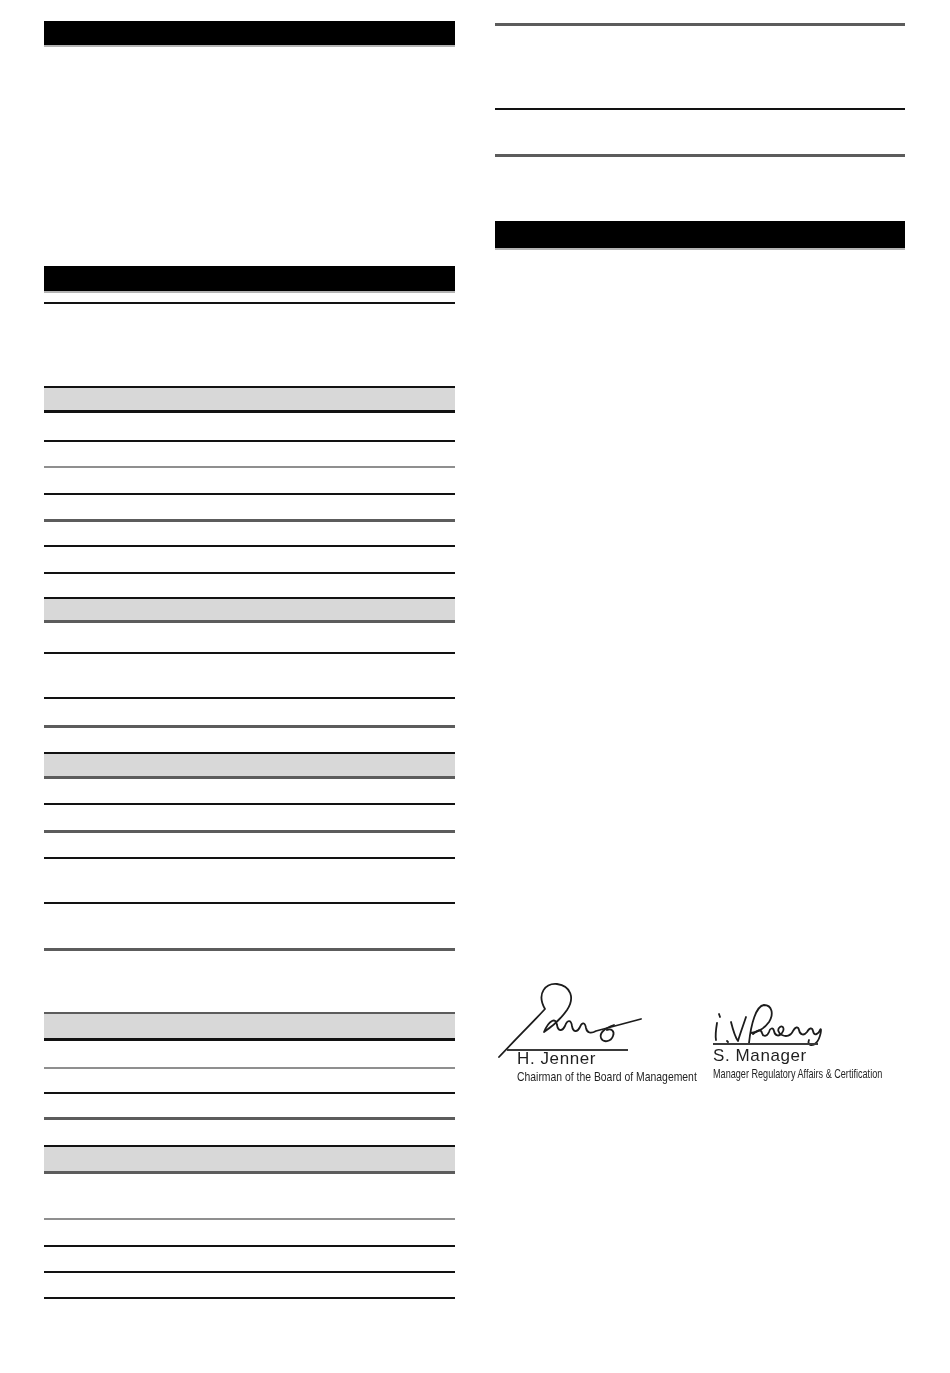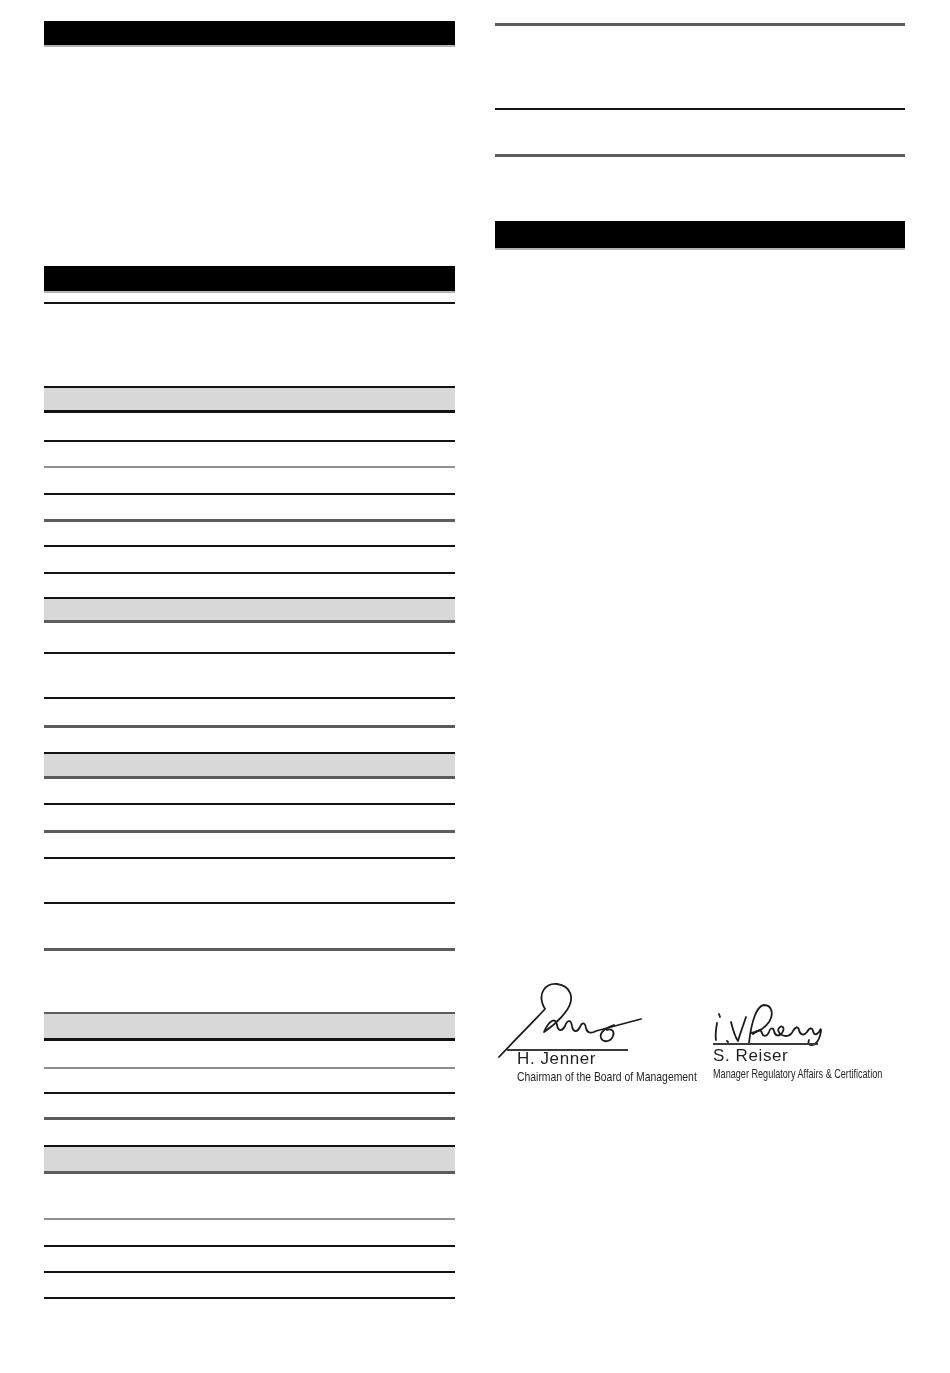--- a/index.html
+++ b/index.html
@@ -83,21 +83,21 @@
              C 777 1029 778 1033 782 1035
              C 786 1037 791 1036 793 1031
              C 795 1027 798 1026 799 1030
              C 800 1035 804 1036 807 1032
              C 809 1028 812 1027 813 1031
              C 814 1036 818 1035 820 1030
              C 822 1026 821 1038 816 1043
              C 812 1047 807 1045 809 1040"></path>
   </svg>
   <div class="sig-underline" style="left:713px; top:1043px; width:105px;"></div>
-  <div class="sig-name" style="left:713px; top:1046px;">S. Reiser</div>
+  <div class="sig-name" style="left:713px; top:1046px;">S. Manager</div>
   <div class="sig-title cond-r" style="left:713px; top:1066px;">Manager Regulatory Affairs &amp; Certification</div>
 
 <div class="abs" style="left: 44px; top: 21px; width: 411px; height: 24px; background: rgb(0, 0, 0); box-shadow: rgb(179, 179, 179) 0px 2px 0px;"></div>
     <div class="abs" style="left: 44px; top: 266px; width: 411px; height: 25px; background: rgb(0, 0, 0); box-shadow: rgb(179, 179, 179) 0px 2px 0px;"></div>
     <div class="abs" style="left: 495px; top: 221px; width: 410px; height: 27px; background: rgb(0, 0, 0); box-shadow: rgb(179, 179, 179) 0px 2px 0px;"></div>
     <div class="abs" style="left: 44px; top: 386px; width: 411px; height: 27px; background: rgb(216, 216, 216);"></div>
     <div class="abs" style="left: 44px; top: 386px; width: 411px; height: 2px; background: rgb(18, 18, 18);"></div>
     <div class="abs" style="left: 44px; top: 410px; width: 411px; height: 3px; background: rgb(18, 18, 18);"></div>
     <div class="abs" style="left: 44px; top: 597px; width: 411px; height: 26px; background: rgb(216, 216, 216);"></div>
     <div class="abs" style="left: 44px; top: 597px; width: 411px; height: 2px; background: rgb(18, 18, 18);"></div>

